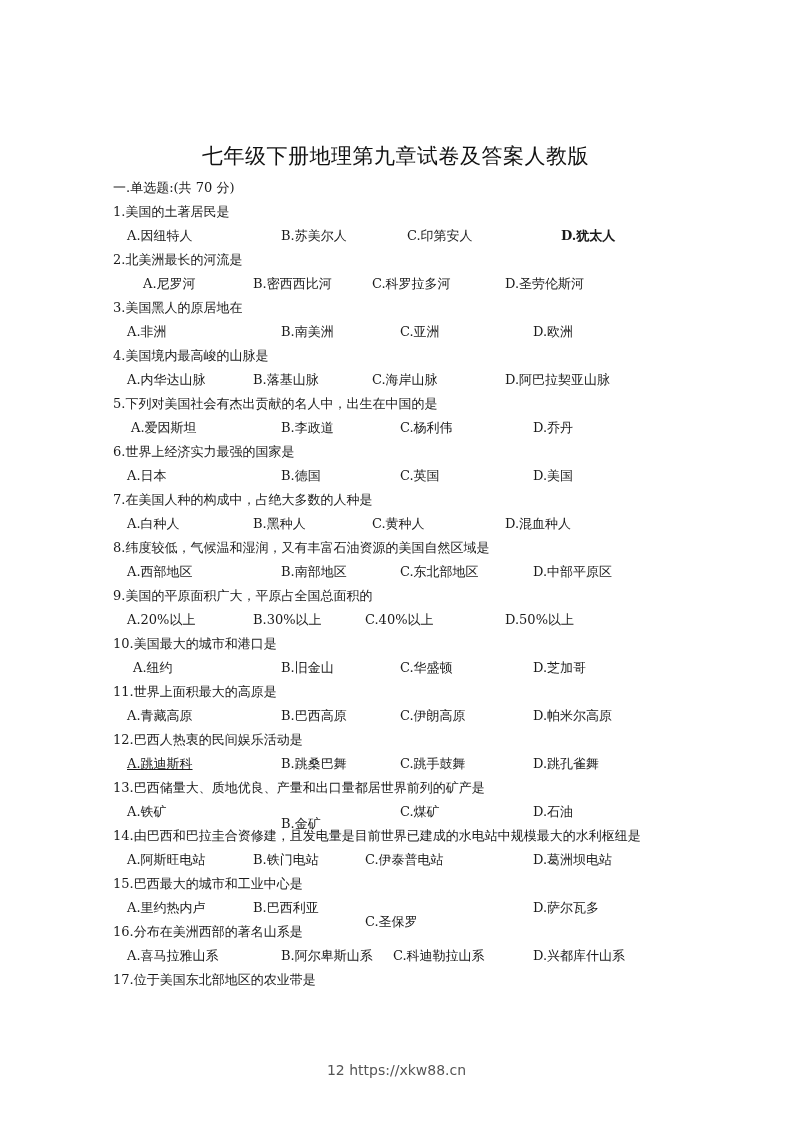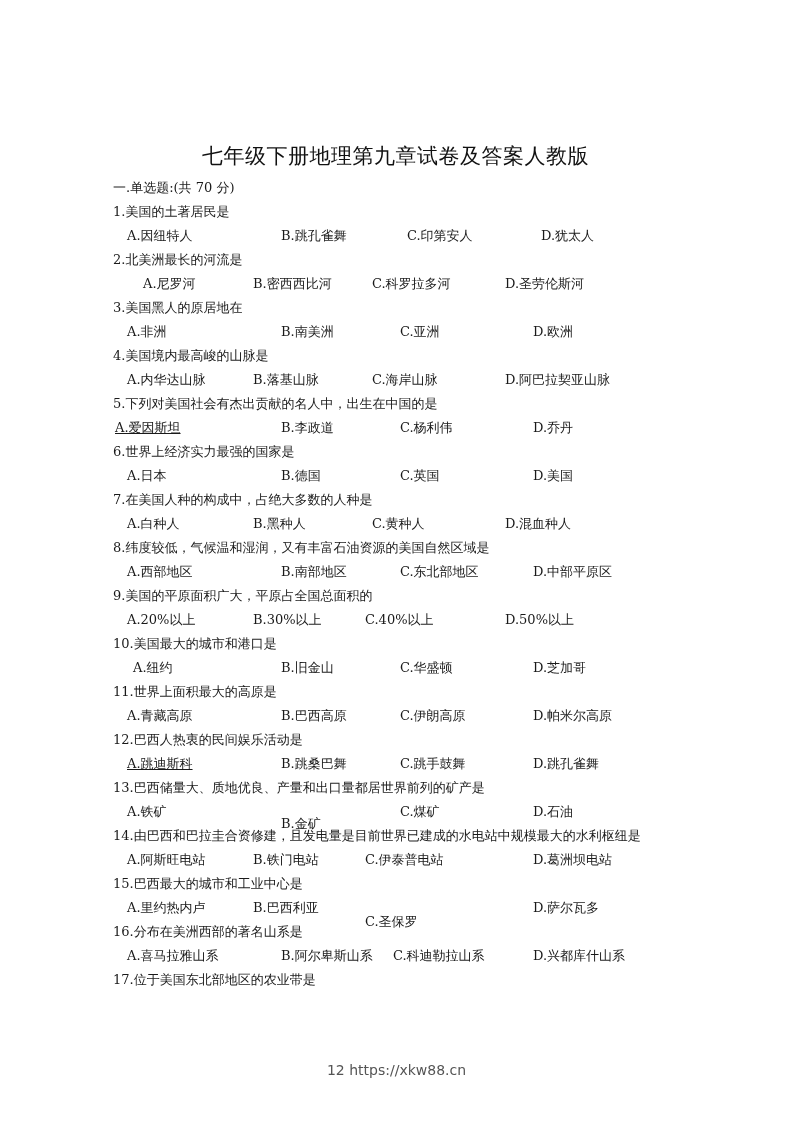--- a/index.html
+++ b/index.html
@@ -20,23 +20,23 @@
 <body>
 
 <div class="title">七年级下册地理第九章试卷及答案人教版</div>
 <div class="section">一.单选题:(共 70 分)</div>
 
 <div class="questions" id="questions">
     <div class="q">
       <div class="q-stem">1.美国的土著居民是</div>
       <div class="q-opts">
         <span class="opt" style="left: 14px;">A.因纽特人</span>
-        <span class="opt" style="left: 168px;">B.跳孔雀舞</span>
+        <span class="opt" style="left: 168px;">B.苏美尔人</span>
         <span class="opt" style="left: 294px;">C.印第安人</span>
-        <span class="opt" style="left: 428px;">D.犹太人</span>
+        <span class="opt" style="left: 448px; font-weight: bold;">D.犹太人</span>
       </div>
     </div>
     <div class="q">
       <div class="q-stem">2.北美洲最长的河流是</div>
       <div class="q-opts">
         <span class="opt" style="left: 30px;">A.尼罗河</span>
         <span class="opt" style="left: 140px;">B.密西西比河</span>
         <span class="opt" style="left: 259px;">C.科罗拉多河</span>
         <span class="opt" style="left: 392px;">D.圣劳伦斯河</span>
       </div>
@@ -55,21 +55,21 @@
       <div class="q-opts">
         <span class="opt" style="left: 14px;">A.内华达山脉</span>
         <span class="opt" style="left: 140px;">B.落基山脉</span>
         <span class="opt" style="left: 259px;">C.海岸山脉</span>
         <span class="opt" style="left: 392px;">D.阿巴拉契亚山脉</span>
       </div>
     </div>
     <div class="q">
       <div class="q-stem">5.下列对美国社会有杰出贡献的名人中，出生在中国的是</div>
       <div class="q-opts">
-        <span class="opt" style="left: 2px; text-decoration: underline;">A.爱因斯坦</span>
+        <span class="opt" style="left: 18px;">A.爱因斯坦</span>
         <span class="opt" style="left: 168px;">B.李政道</span>
         <span class="opt" style="left: 287px;">C.杨利伟</span>
         <span class="opt" style="left: 420px;">D.乔丹</span>
       </div>
     </div>
     <div class="q">
       <div class="q-stem">6.世界上经济实力最强的国家是</div>
       <div class="q-opts">
         <span class="opt" style="left: 14px;">A.日本</span>
         <span class="opt" style="left: 168px;">B.德国</span>

